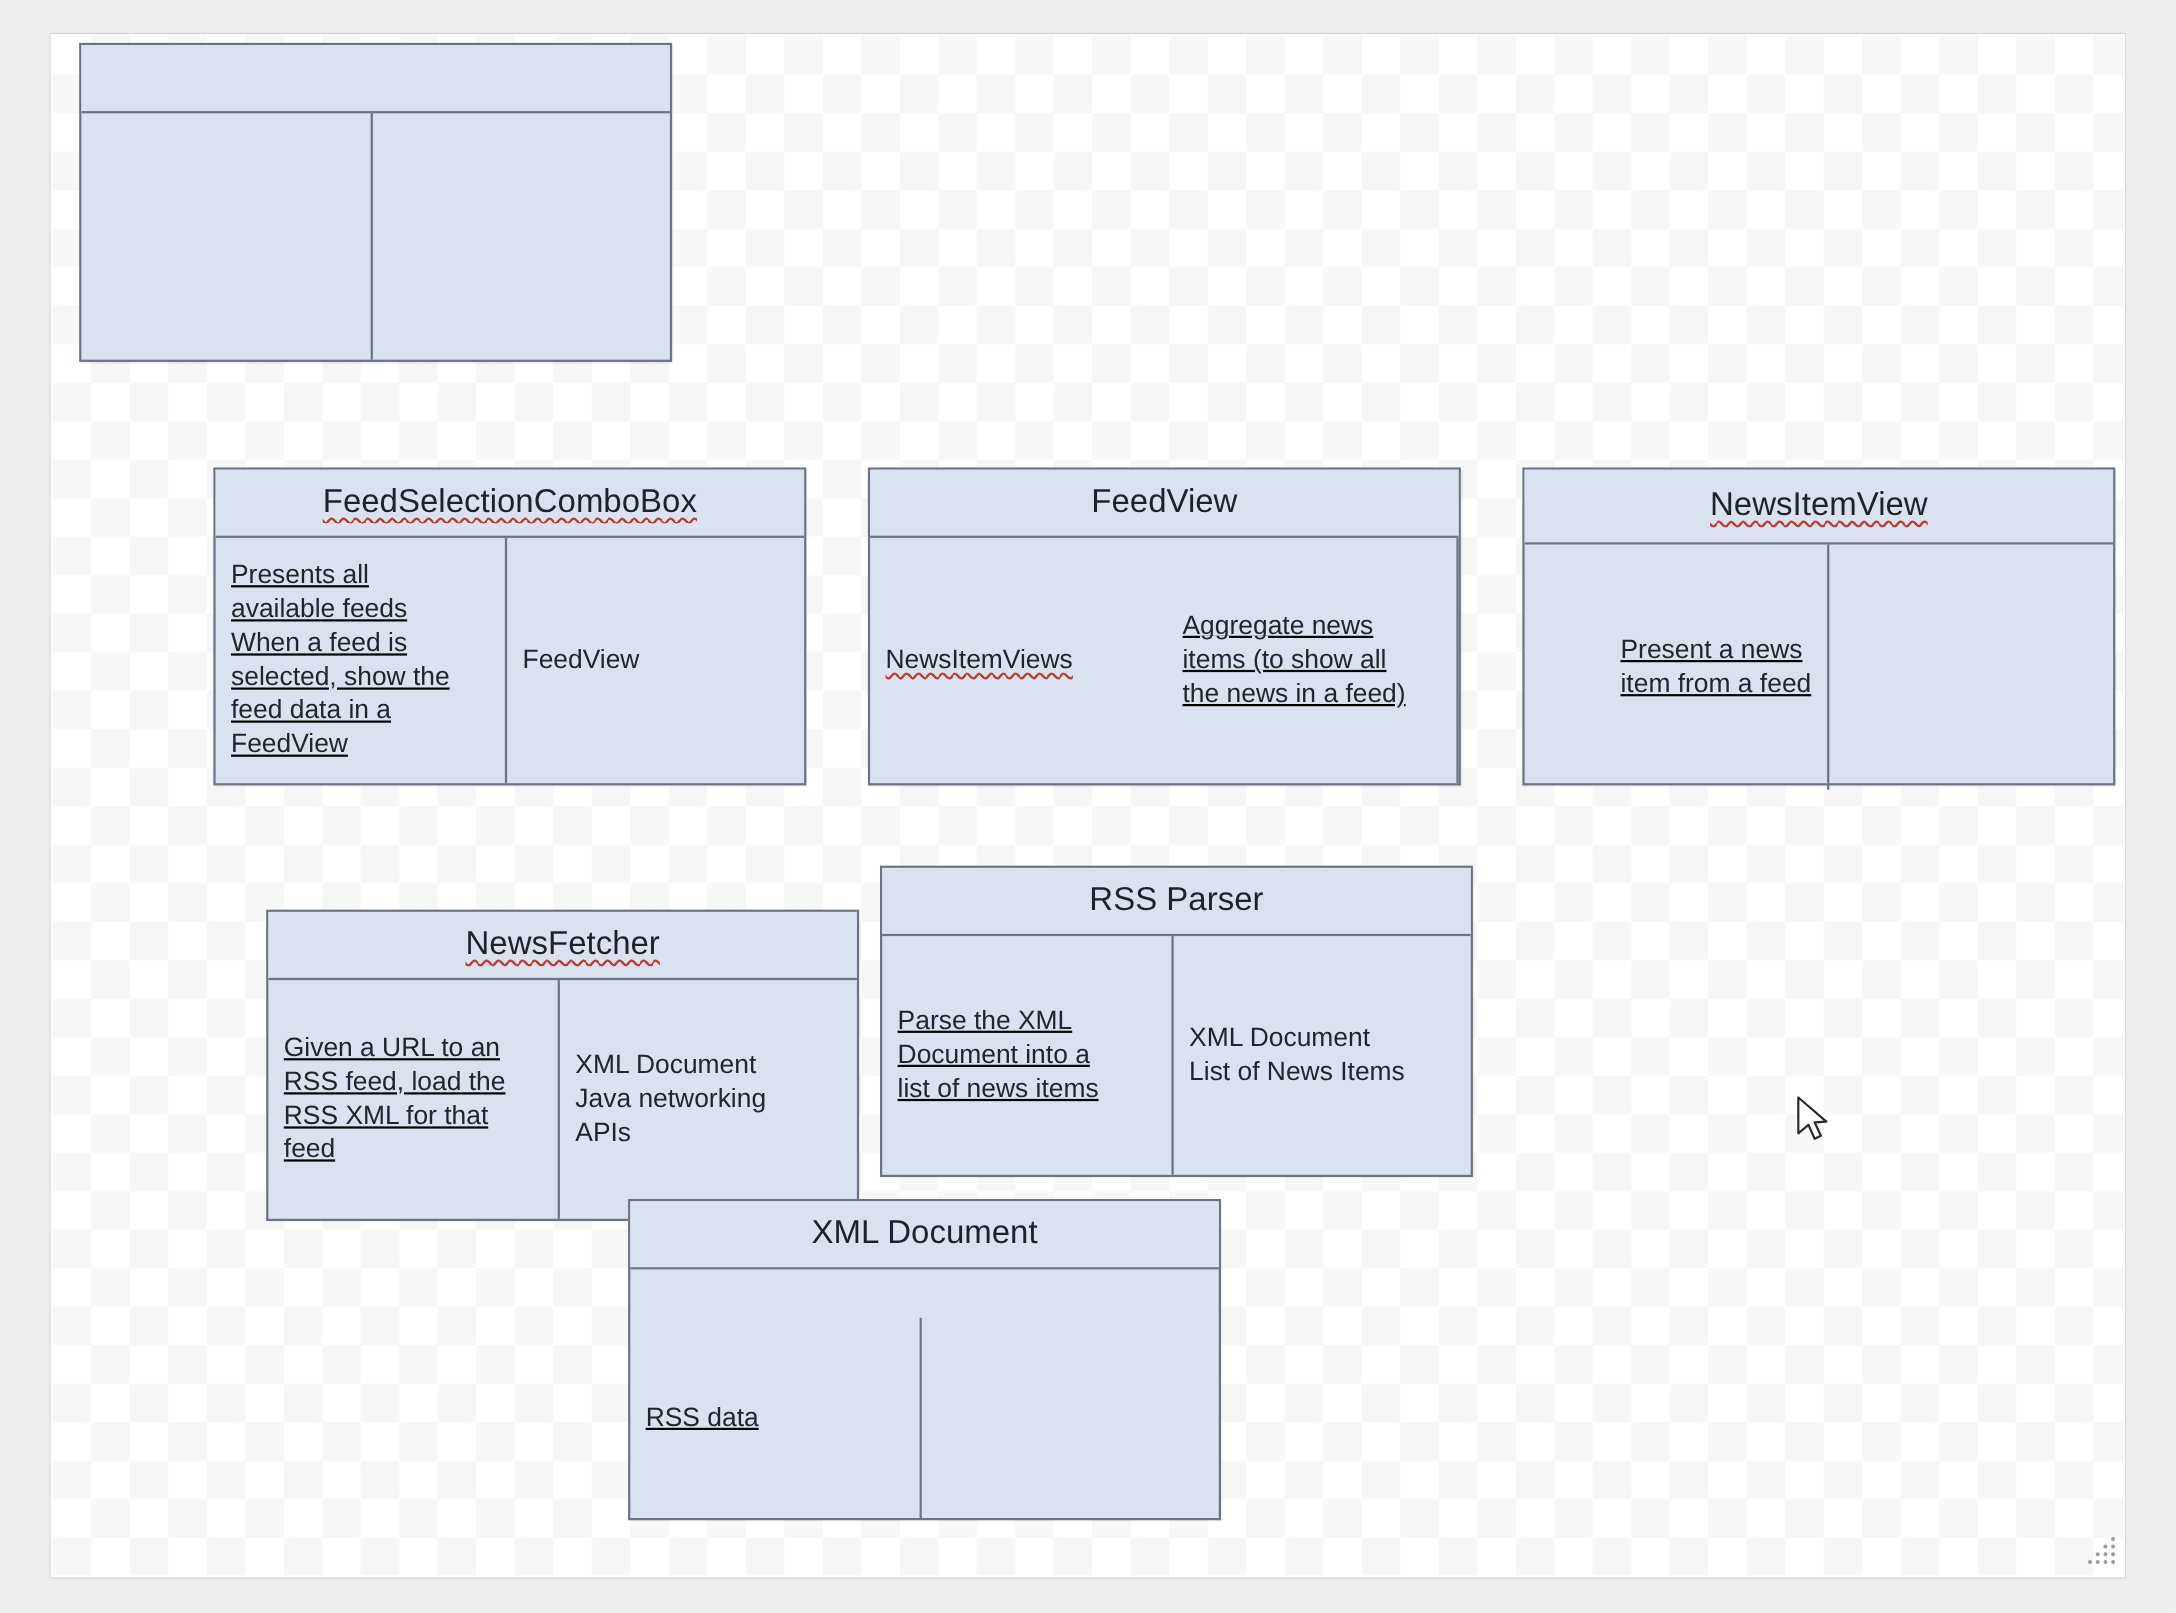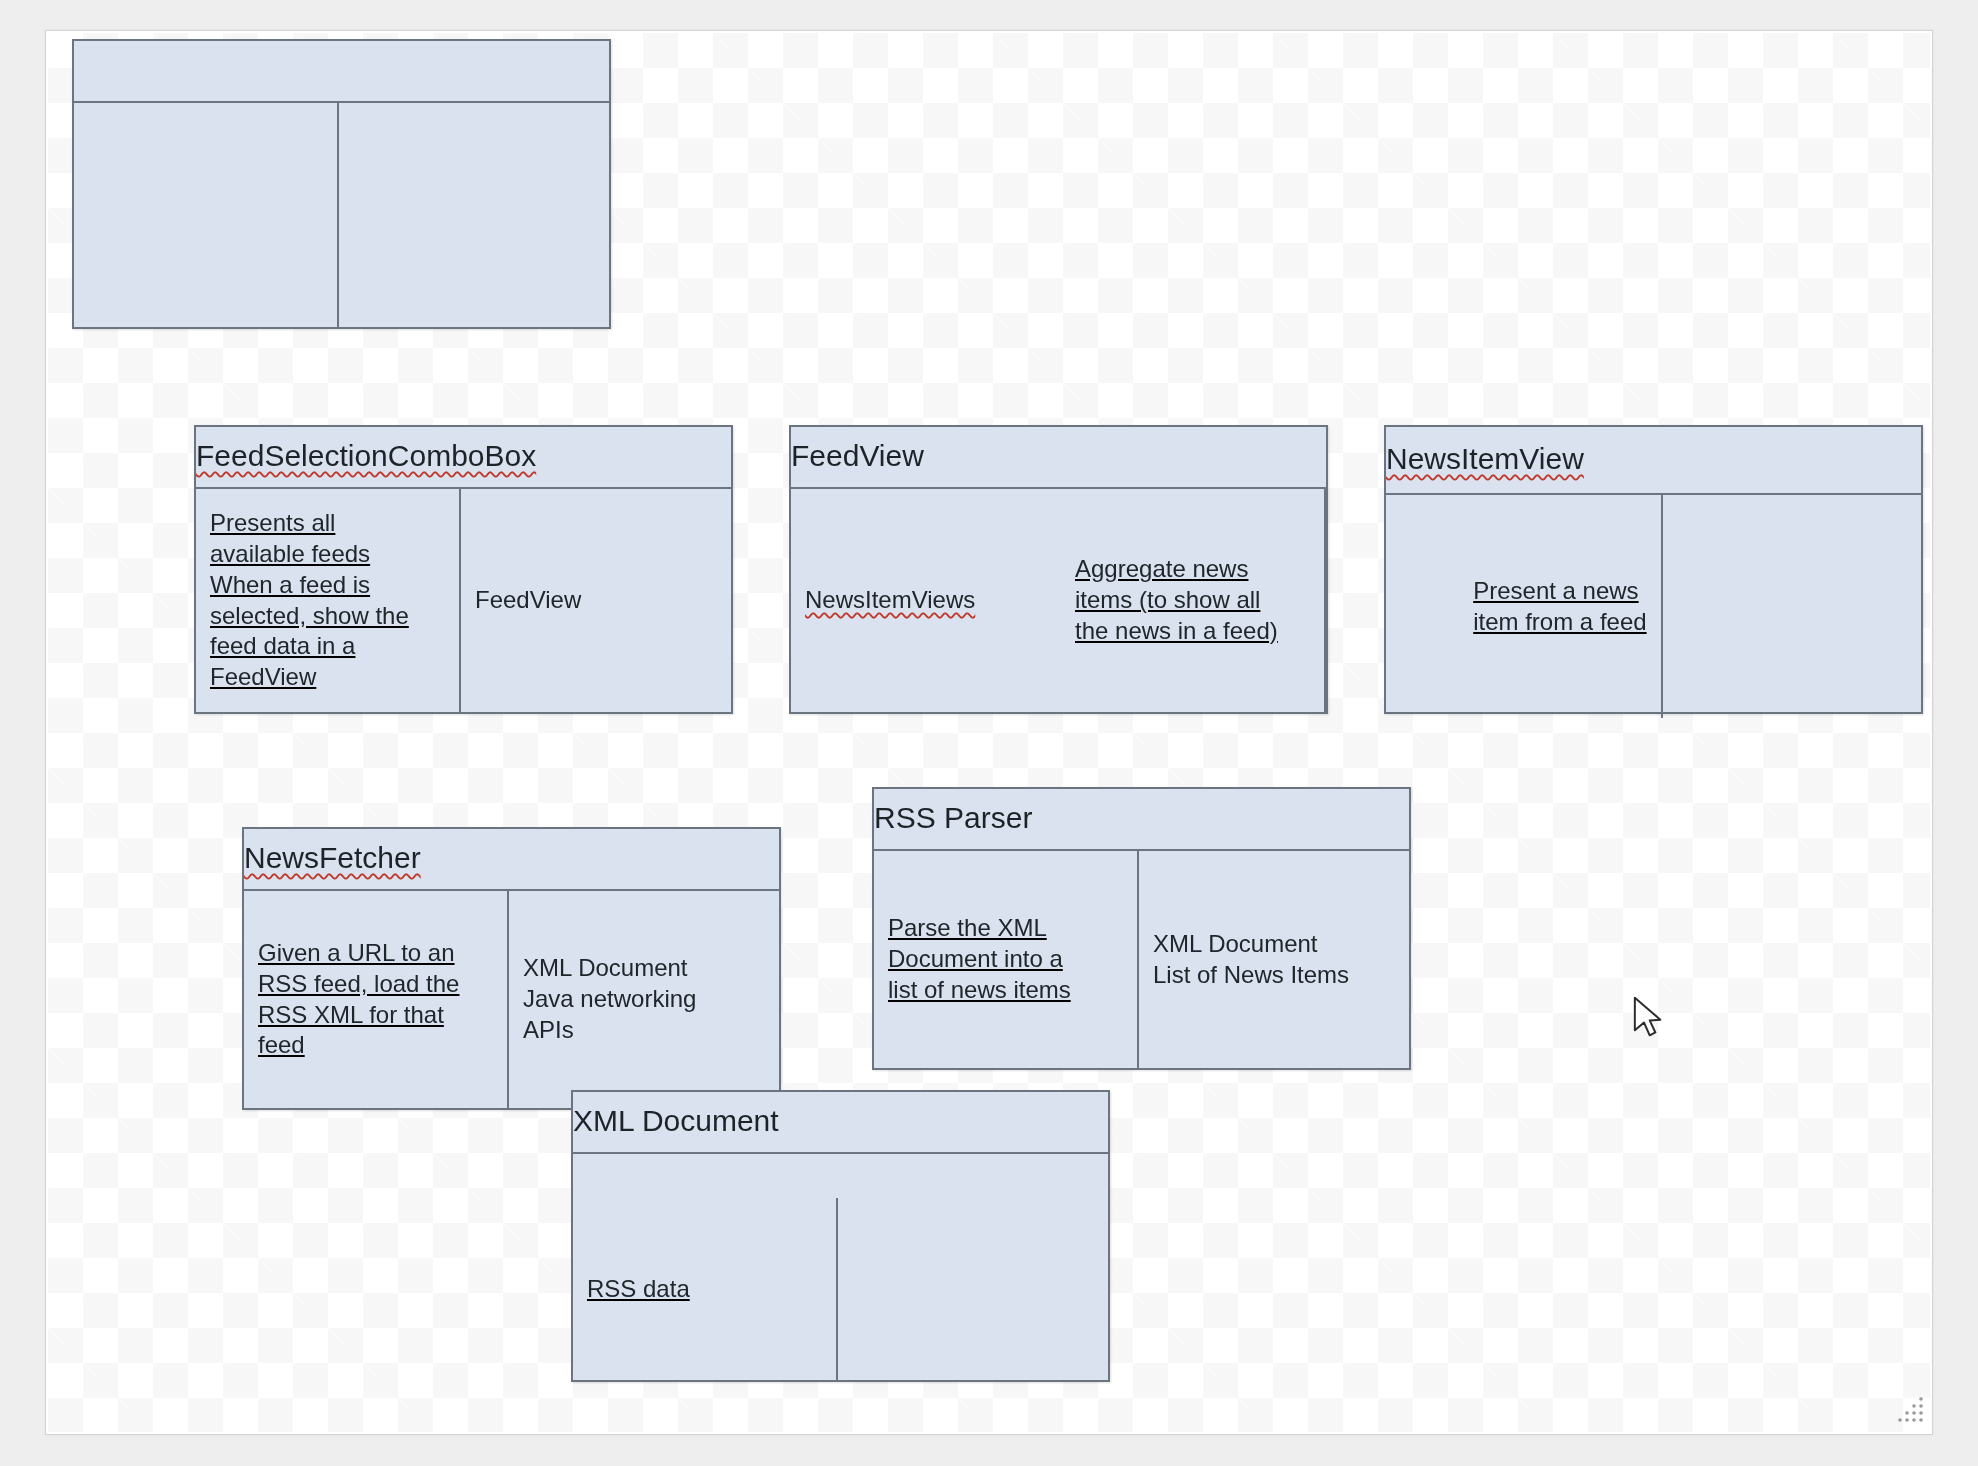--- a/index.html
+++ b/index.html
@@ -48,21 +48,21 @@
     border: 2px solid #6a7581;
     background: #d9e2ee;
     box-shadow: 1px 1px 2px rgba(0,0,0,0.12);
   }
   .crc-header {
     box-sizing: border-box;
     width: 100%;
     border-bottom: 2px solid #6a7581;
     display: flex;
     align-items: center;
-    justify-content: flex-start;
+    justify-content: center;
     background: #d9e2ee;
   }
   .crc-title {
     font-size: 30px;
     color: #1d2329;
     line-height: 1.15;
     white-space: nowrap;
     padding-bottom: 2px;
   }
   .crc-title.misspelled {
@@ -195,21 +195,21 @@
 RSS XML for that
 feed</div>
           </div>
           <div class="crc-cell right" style="width: 270px;">
             <div class="crc-cell-text">XML Document
 Java networking
 APIs</div>
           </div>
         </div>
       </div>
-      <div class="crc-card" style="left: 824px; top: 754px; width: 539px; height: 283px;">
+      <div class="crc-card" style="left: 752px; top: 754px; width: 539px; height: 283px;">
         <div class="crc-header" style="height: 62px;">
           <div class="crc-title">RSS Parser</div>
         </div>
         <div class="crc-body">
           <div class="crc-cell left" style="width: 265px;">
             <div class="crc-cell-text">Parse the XML
 Document into a
 list of news items</div>
           </div>
           <div class="crc-cell right" style="width: 270px;">

